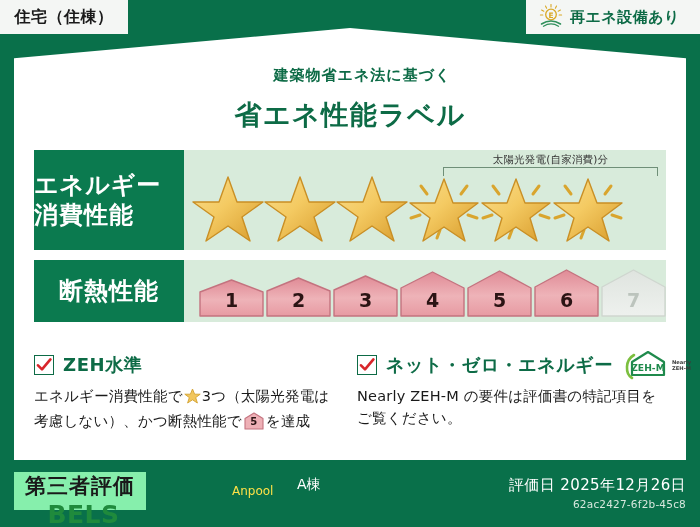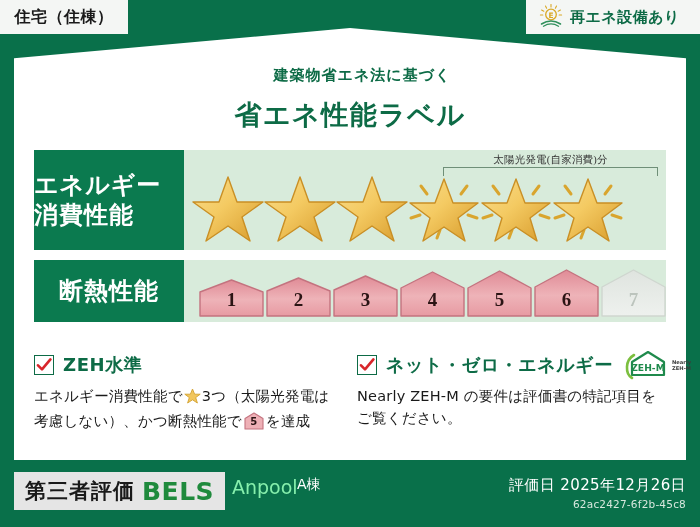--- a/index.html
+++ b/index.html
@@ -40,21 +40,21 @@
   .title-main{font-size:27px;font-weight:bold;color:#0d6b46;letter-spacing:1.5px;margin-top:12px;}
 
   
   .rows{position:absolute;left:34px;top:150px;width:632px;}
   .perf-row{display:flex;align-items:stretch;margin-bottom:10px;}
   .perf-label{
     width:150px;background:#0b7a4f;color:#fff;display:flex;flex-direction:column;
     align-items:center;justify-content:center;font-size:24px;font-weight:bold;
     line-height:1.25;letter-spacing:1px;flex:none;
   }
-  .perf-body{flex:1;background:#d8ebdb;position:relative;font-family:Liberation Serif, serif;}
+  .perf-body{flex:1;background:#d8ebdb;position:relative;}
   .row-energy .perf-label,.row-energy .perf-body{height:100px;}
   .row-insul .perf-label,.row-insul .perf-body{height:62px;}
 
   
   .solar-caption{
     position:absolute;right:8px;top:3px;width:215px;text-align:center;
     font-size:10.5px;color:#333;letter-spacing:.2px;
   }
   .solar-bracket{
     position:absolute;right:8px;top:17px;width:215px;height:9px;
@@ -95,26 +95,26 @@
   .inline-grade{display:inline-block;vertical-align:-4px;margin:0 2px;position:relative;width:20px;height:18px;}
   .inline-grade svg{position:absolute;left:0;top:0;}
   .inline-grade span{
     position:absolute;left:0;right:0;bottom:1px;text-align:center;
     font-size:10px;font-weight:bold;color:#2b1414;
   }
 
   
   .footer{position:absolute;left:0;right:0;bottom:0;height:67px;}
   .bels-box{
-    position:absolute;left:14px;top:12px;height:38px;background:#e5e5e5;
-    display:flex;align-items:center;padding:0 11px;box-sizing:border-box;
+    position:absolute;left:14px;top:12px;height:38px;background:#86efac;
+    display:flex;align-items:center;padding:0 11px;box-sizing:border-box;flex-direction:column;
   }
   .bels-jp{font-size:21px;font-weight:bold;color:#1a1a1a;letter-spacing:1px;}
   .bels-en{font-size:25px;font-weight:bold;color:#1f8a3c;letter-spacing:.5px;margin-left:7px;}
-  .bldg-name{position:absolute;left:232px;top:16px;font-size:19px;color:#86efac;}
+  .bldg-name{position:absolute;left:232px;top:24px;font-size:12px;color:#fde047;}
   .bldg-unit{position:absolute;left:297px;top:16px;font-size:14px;color:#ffffff;}
   .eval-date{position:absolute;right:14px;top:16px;font-size:15px;color:#ffffff;letter-spacing:.4px;}
   .eval-id{position:absolute;right:14px;top:38px;font-size:10.5px;color:#d8e8de;letter-spacing:.2px;}
 </style>
 </head>
 <body>
 
 <div id="label-root">
 
   <div class="green-bg"></div>

